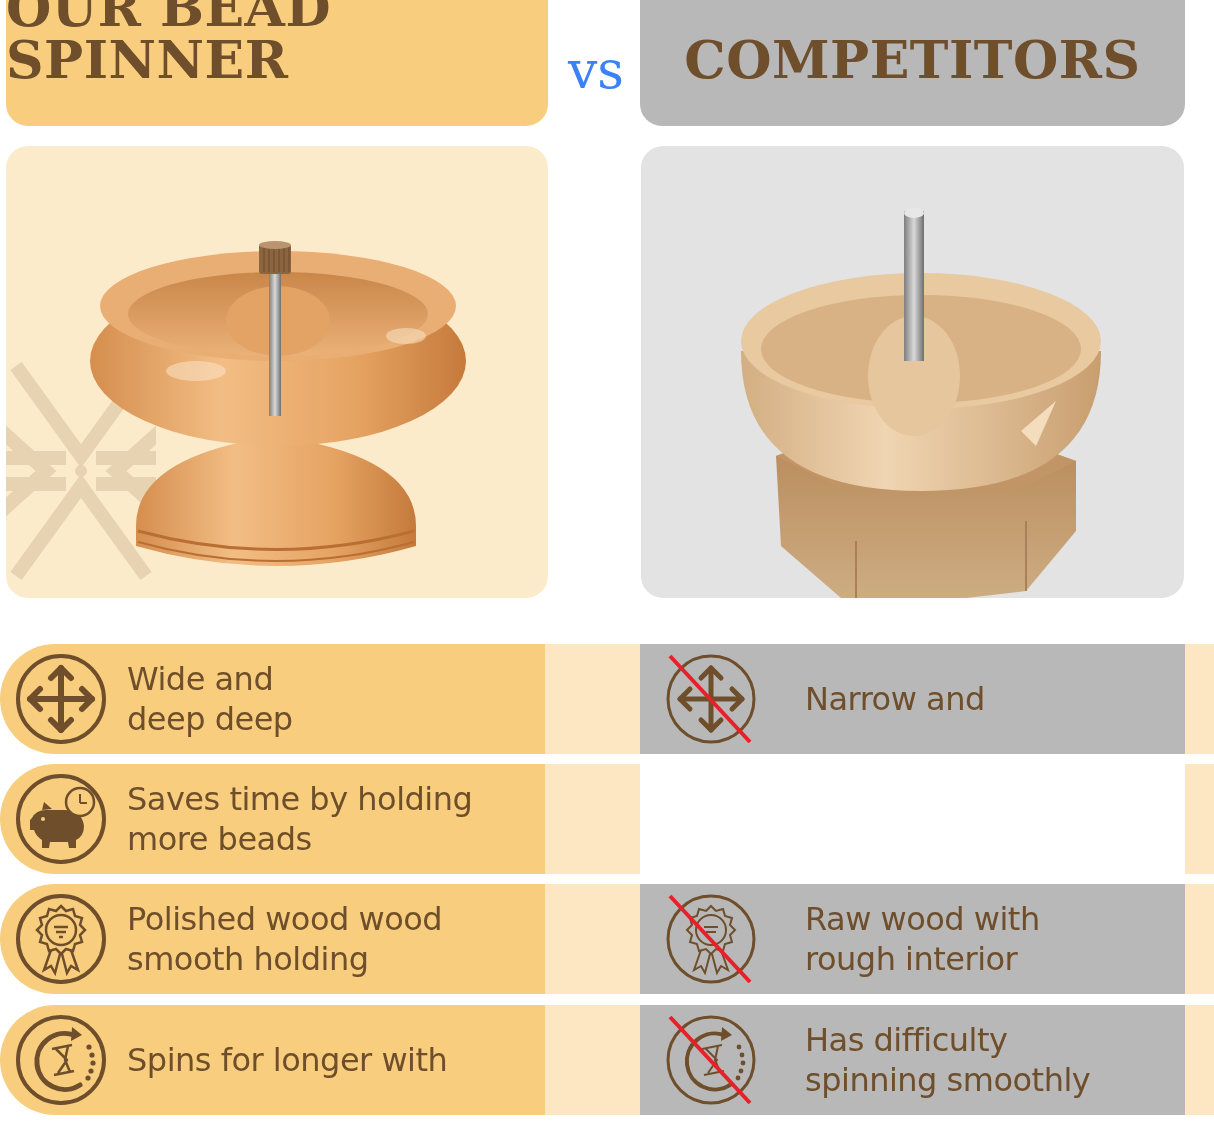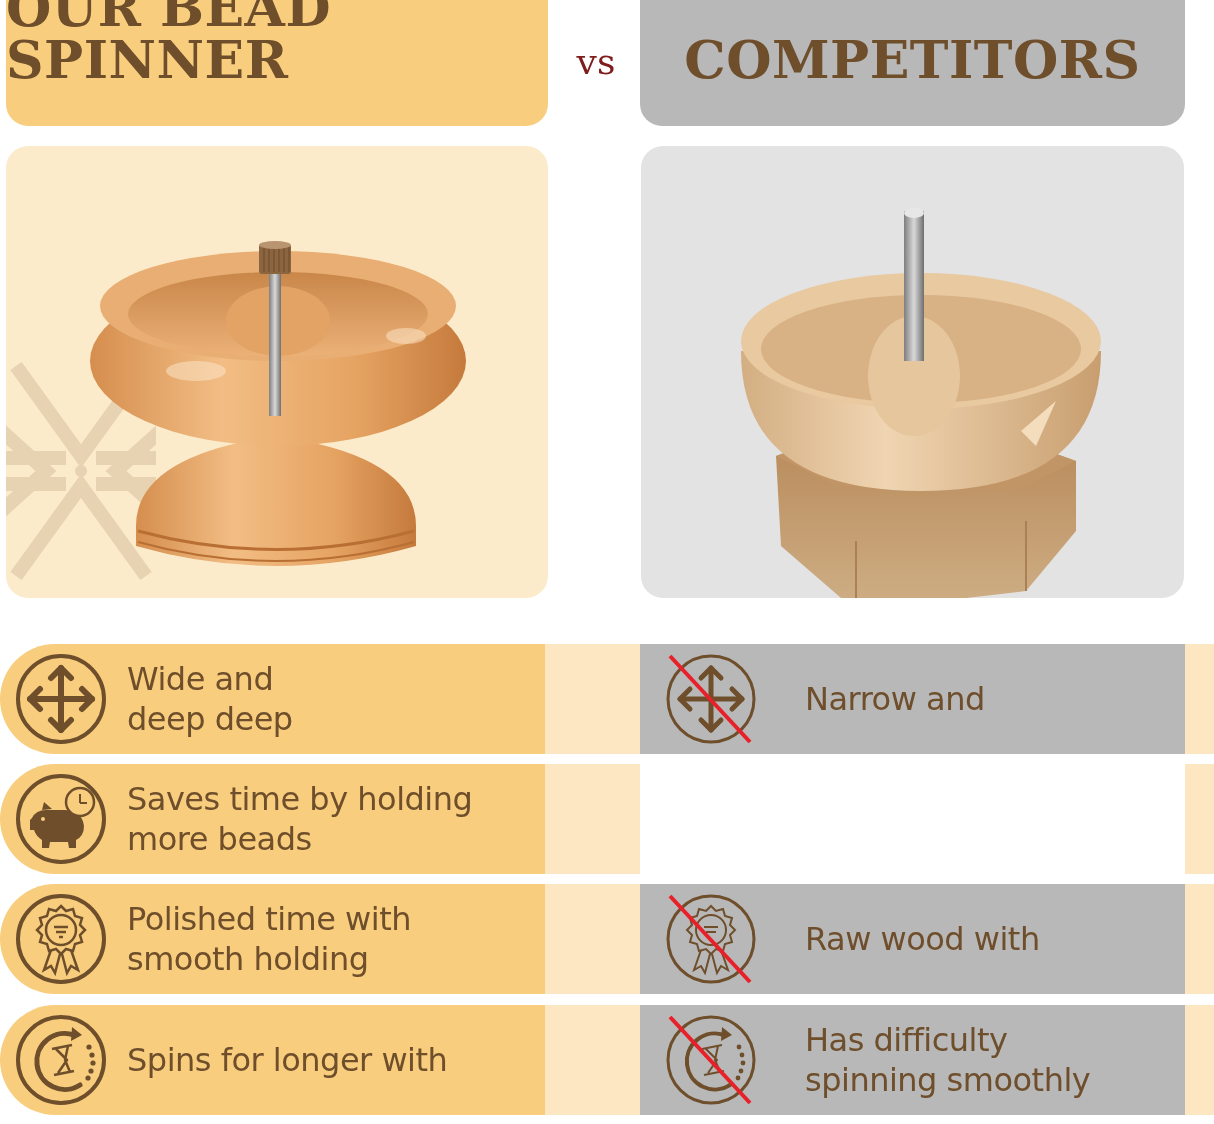--- a/index.html
+++ b/index.html
@@ -15,21 +15,21 @@
   .header-pill.ours { left: 6px; width: 542px; background: #F8CE7E; }
   .header-pill.theirs { left: 640px; width: 545px; background: #B8B8B8; border-radius: 22px; top: -20px; }
   .header-title {
     font-family: "DejaVu Serif", "Liberation Serif", serif;
     font-weight: bold; color: #6E4E2B; font-size: 52px; letter-spacing: 0.5px;
     line-height: 1;
   }
   .vs {
     position: absolute; left: 566px; top: 44px; width: 60px; text-align: center;
     font-family: "DejaVu Serif", "Liberation Serif", serif;
-    color: #7f1d1d; font-size: 36px; line-height: 1;
+    color: #3b82f6; font-size: 52px; line-height: 1;
   }
 
   .photo-panel {
     position: absolute; top: 146px; height: 452px; border-radius: 22px; overflow: hidden;
   }
   .photo-panel.ours { left: 6px; width: 542px; background: #FCEBCB; }
   .photo-panel.theirs { left: 641px; width: 543px; background: #E3E3E3; }
 
   .pattern { position: absolute; left: 0; top: 200px; width: 150px; height: 250px; }
 
@@ -231,40 +231,41 @@
         <path d="M47 14 L52 19 L59 17 L61 24 L68 26 L66 33 L71 38 L66 43 L68 50 L61 52 L59 59 L52 57 L47 62 L42 57 L35 59 L33 52 L26 50 L28 43 L23 38 L28 33 L26 26 L33 24 L35 17 L42 19 Z" fill="none" stroke="#6E4E2B" stroke-width="2.5"></path>
         <circle cx="47" cy="38" r="15" fill="none" stroke="#6E4E2B" stroke-width="2.5"></circle>
         <line x1="40" y1="35" x2="54" y2="35" stroke="#6E4E2B" stroke-width="2.5"></line>
         <line x1="42" y1="40" x2="52" y2="40" stroke="#6E4E2B" stroke-width="2.5"></line>
         <line x1="45" y1="45" x2="49" y2="45" stroke="#6E4E2B" stroke-width="2.5"></line>
         <path d="M37 58 L30 78 L37 74 L41 81 L46 62" fill="none" stroke="#6E4E2B" stroke-width="2.5"></path>
         <path d="M57 58 L64 78 L57 74 L53 81 L48 62" fill="none" stroke="#6E4E2B" stroke-width="2.5"></path>
       </svg>
     </div>
     <div class="feature-text">
-      <span>Polished time with</span>
+      <span>Polished wood wood</span>
       <span>smooth holding</span>
     </div>
   </div>
   <div class="gap-cell"></div>
   <div class="theirs-cell">
     <div class="icon-wrap">
       <svg width="94" height="94" viewBox="0 0 94 94">
         <circle cx="47" cy="47" r="43" fill="none" stroke="#6E4E2B" stroke-width="3"></circle>
         <path d="M47 14 L52 19 L59 17 L61 24 L68 26 L66 33 L71 38 L66 43 L68 50 L61 52 L59 59 L52 57 L47 62 L42 57 L35 59 L33 52 L26 50 L28 43 L23 38 L28 33 L26 26 L33 24 L35 17 L42 19 Z" fill="none" stroke="#6E4E2B" stroke-width="2"></path>
         <circle cx="47" cy="38" r="15" fill="none" stroke="#6E4E2B" stroke-width="2"></circle>
         <line x1="40" y1="35" x2="54" y2="35" stroke="#6E4E2B" stroke-width="2"></line>
         <line x1="42" y1="40" x2="52" y2="40" stroke="#6E4E2B" stroke-width="2"></line>
         <path d="M37 58 L30 78 L37 74 L41 81 L46 62" fill="none" stroke="#6E4E2B" stroke-width="2"></path>
         <path d="M57 58 L64 78 L57 74 L53 81 L48 62" fill="none" stroke="#6E4E2B" stroke-width="2"></path>
         <line x1="6" y1="4" x2="86" y2="90" stroke="#E8202A" stroke-width="4"></line>
       </svg>
     </div>
     <div class="feature-text">
       <span>Raw wood with</span>
+      <span>rough interior</span>
     </div>
   </div>
   <div class="edge-cell"></div>
 </div>
 
 <div class="feature-row" style="top:1005px;">
   <div class="ours-cell">
     <div class="icon-wrap">
       <svg width="94" height="94" viewBox="0 0 94 94">
         <circle cx="47" cy="47" r="43" fill="none" stroke="#6E4E2B" stroke-width="4"></circle>

